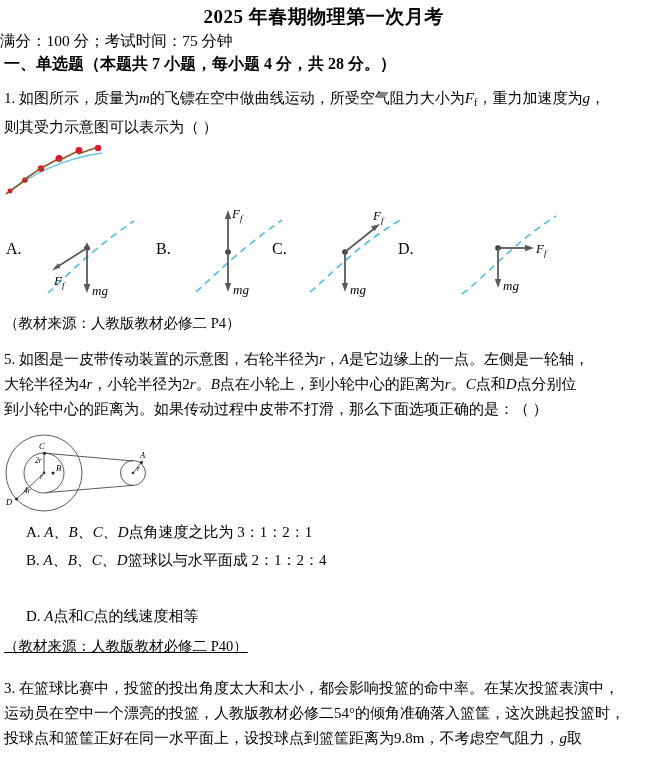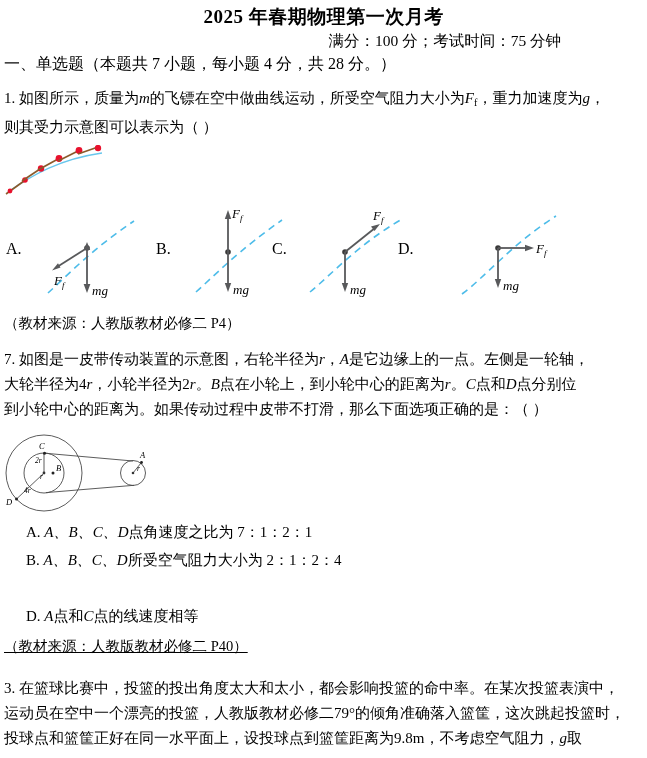--- a/index.html
+++ b/index.html
@@ -31,29 +31,29 @@
     text-align: center;
     font-size: 19px;
     font-weight: bold;
     letter-spacing: 0.5px;
   }
   .subtitle {
     position: absolute;
     left: 0;
     top: 31px;
     width: 561px;
-    text-align: right;
+    text-align: left;
     font-size: 15.5px;
   }
   .section-head {
     position: absolute;
     left: 4px;
     top: 54px;
     font-size: 16px;
-    font-weight: normal;
+    font-weight: bold;
   }
 
   .q-block {
     position: absolute;
     left: 4px;
     font-size: 15px;
     line-height: 25px;
     width: 640px;
   }
   .q-line {
@@ -190,21 +190,21 @@
       <line x1="38" y1="48" x2="38" y2="82" stroke="#58595B" stroke-width="1.8"></line>
       <polygon points="38,88 34.8,79 41.2,79" fill="#58595B"></polygon>
       <text x="43" y="90" font-family="Liberation Serif, serif" font-style="italic" font-size="13" fill="#000">mg</text>
     </svg>
   </div>
 
   <div class="src-note" style="top:314px;">（教材来源：人教版教材必修二 P4）</div>
 
   <div class="q-block" style="top:347px;">
     <div class="q-line">
-      <span>7. 如图是一皮带传动装置的示意图，右轮半径为</span><i class="v">r</i><span>，</span><i class="v">A</i><span>是它边缘上的一点。左侧是一轮轴，</span>
+      <span>5. 如图是一皮带传动装置的示意图，右轮半径为</span><i class="v">r</i><span>，</span><i class="v">A</i><span>是它边缘上的一点。左侧是一轮轴，</span>
     </div>
     <div class="q-line">
       <span>大轮半径为</span><span class="num">4</span><i class="v">r</i><span>，小轮半径为</span><span class="num">2</span><i class="v">r</i><span>。</span><i class="v">B</i><span>点在小轮上，到小轮中心的距离为</span><i class="v">r</i><span>。</span><i class="v">C</i><span>点和</span><i class="v">D</i><span>点分别位</span>
     </div>
     <div class="q-line">到小轮中心的距离为。如果传动过程中皮带不打滑，那么下面选项正确的是：（      ）</div>
   </div>
 
   <div class="fig" style="left:0px; top:425px;">
     <svg width="230" height="92" viewBox="0 0 230 92">
       <g stroke="#4a4a4a" fill="none" stroke-width="0.9">
@@ -242,37 +242,37 @@
       <text x="35" y="38" font-family="Liberation Serif, serif" font-style="italic" font-size="7.5" fill="#000">2r</text>
       <text x="40" y="54" font-family="Liberation Serif, serif" font-style="italic" font-size="7.5" fill="#000">r</text>
       <text x="24" y="68" font-family="Liberation Serif, serif" font-style="italic" font-size="7.5" fill="#000">4r</text>
       <text x="137" y="46" font-family="Liberation Serif, serif" font-style="italic" font-size="7.5" fill="#000">r</text>
     </svg>
   </div>
 
   <div class="opt-line" style="top:523px;">
     <span>A.</span>
     <i class="v">A、B、C、D</i><span>点角速度之比为</span>
-    <span class="num">7：1：2：1</span>
+    <span class="num">3：1：2：1</span>
   </div>
   <div class="opt-line" style="top:551px;">
     <span>B.</span>
-    <i class="v">A、B、C、D</i><span>所受空气阻力大小为</span>
+    <i class="v">A、B、C、D</i><span>篮球以与水平面成</span>
     <span class="num">2：1：2：4</span>
   </div>
   <div class="opt-line" style="top:607px;">
     <span>D.</span>
     <i class="v">A</i><span>点和</span><i class="v">C</i><span>点的线速度相等</span>
   </div>
 
   <div class="src-note" style="top:637px;text-decoration:underline;">（教材来源：人教版教材必修二 P40）</div>
 
   <div class="q-block" style="top:676px;">
     <div class="q-line">3. 在篮球比赛中，投篮的投出角度太大和太小，都会影响投篮的命中率。在某次投篮表演中，</div>
     <div class="q-line">
-      <span>运动员在空中一个漂亮的投篮，人教版教材必修二</span><span class="num">79°</span><span>的倾角准确落入篮筐，这次跳起投篮时，</span>
+      <span>运动员在空中一个漂亮的投篮，人教版教材必修二</span><span class="num">54°</span><span>的倾角准确落入篮筐，这次跳起投篮时，</span>
     </div>
     <div class="q-line">
       <span>投球点和篮筐正好在同一水平面上，设投球点到篮筐距离为</span><span class="num">9.8m</span><span>，不考虑空气阻力，</span><i class="v">g</i><span>取</span>
     </div>
   </div>
 
 </div>
 
 </body></html>

